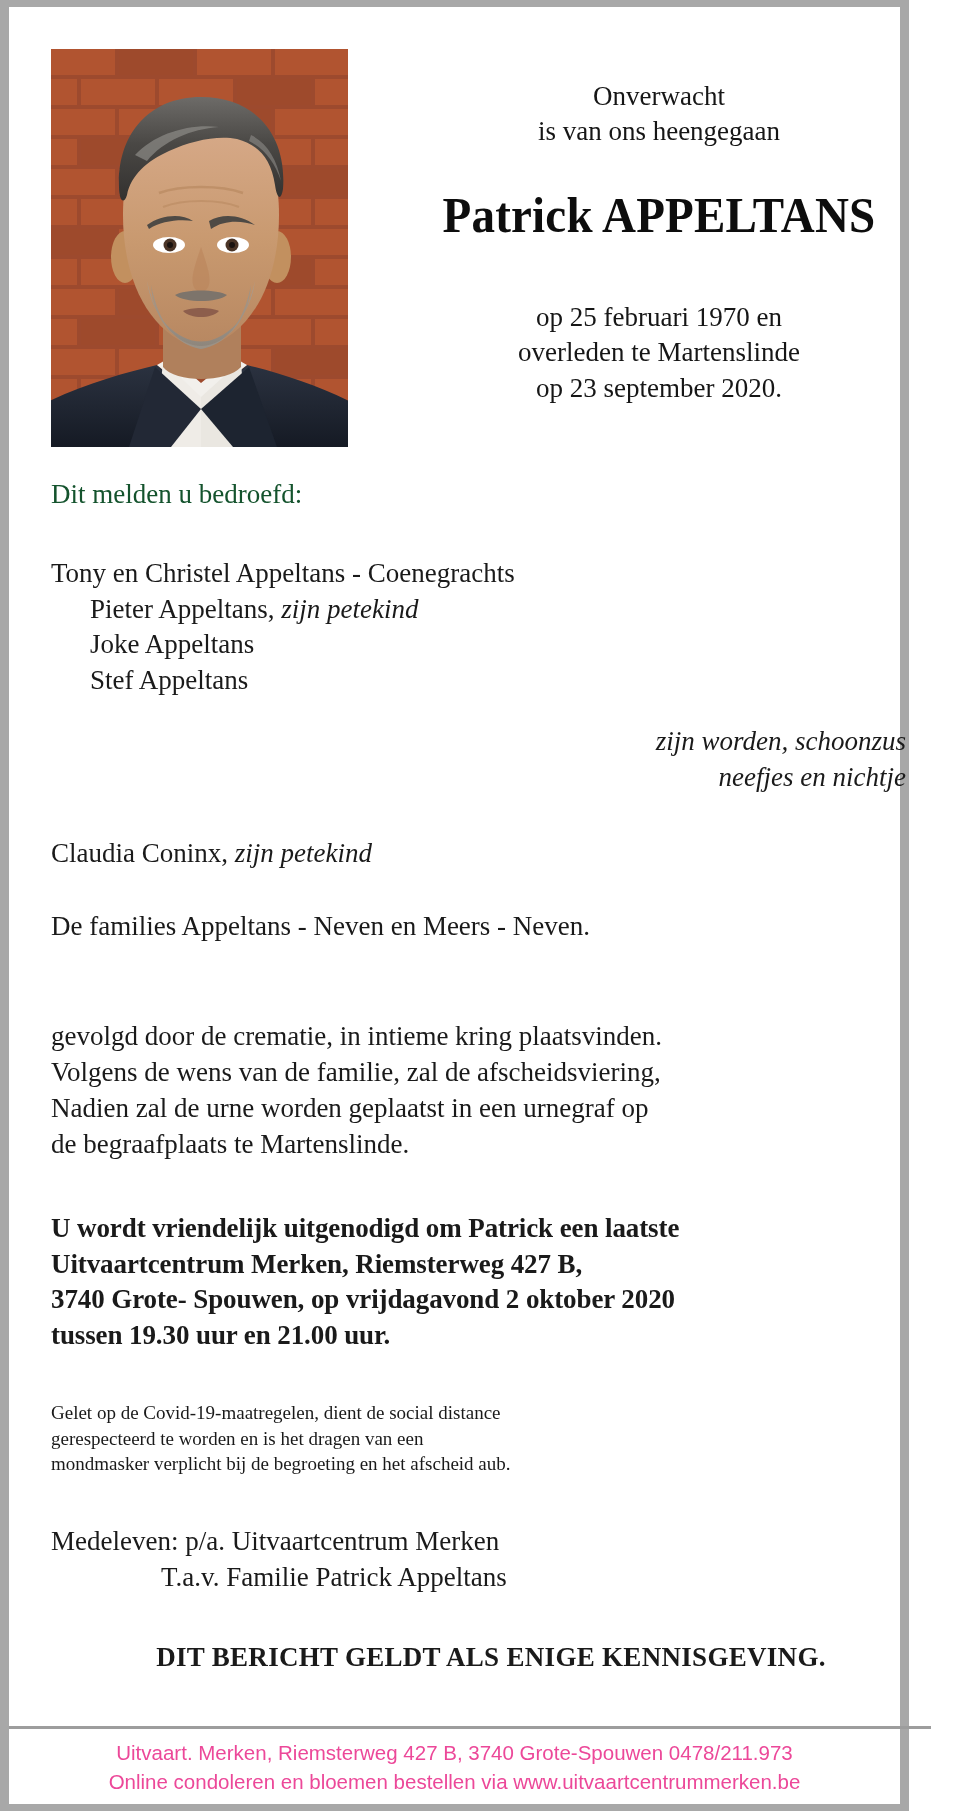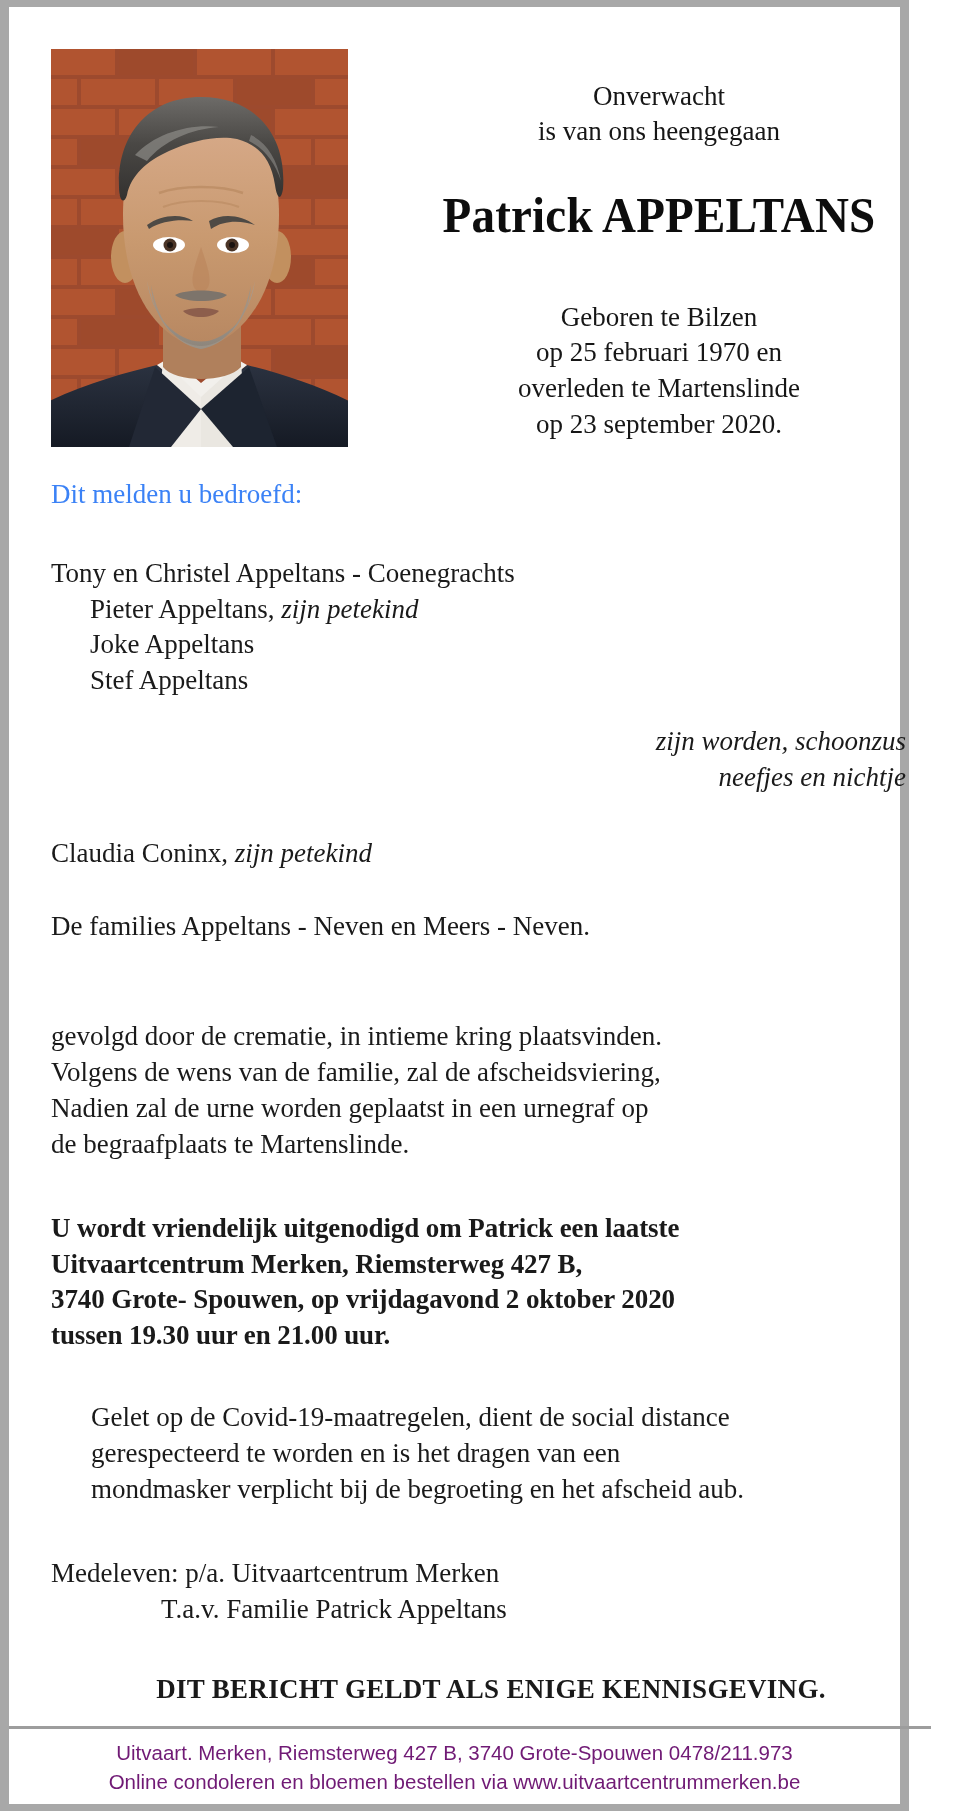--- a/index.html
+++ b/index.html
@@ -95,21 +95,21 @@
     position: absolute;
     left: 42px;
     top: 462px;
     right: 30px;
     width: 900px;
   }
 
   .p {
     font-size: 27px;
     line-height: 1.30;
-    color: #3b82f6;
+    color: #14532d;
     margin: 0;
   }
 
   .announce {
     margin-top: 8px;
   }
 
   .family-block {
     margin-top: 44px;
   }
@@ -155,23 +155,22 @@
     margin-top: 48px;
     font-size: 27px;
     font-weight: bold;
     line-height: 1.33;
     letter-spacing: -0.1px;
   }
   .invite div { white-space: nowrap; }
 
   .covid {
     margin-top: 46px;
-    font-size: 27px;
+    font-size: 19px;
     line-height: 1.33;
-    margin-left: 40px;
   }
   .covid div { white-space: nowrap; }
 
   .sympathy {
     margin-top: 48px;
     font-size: 27px;
     line-height: 1.33;
   }
   .sympathy .indent { padding-left: 110px; }
 
@@ -195,21 +194,21 @@
     width: 922px;
     margin: 0 auto;
     height: 3px;
     background: #9d9d9d;
   }
   .footer-text {
     text-align: center;
     font-family: "Liberation Sans", sans-serif;
     font-size: 20.5px;
     line-height: 1.42;
-    color: #701a75;
+    color: #ec4899;
     padding: 9px 0 8px 0;
   }
   .footer-text div { white-space: nowrap; }
 </style>
 </head>
 <body>
 
 <div class="card">
   <div class="inner">
 
@@ -354,21 +353,20 @@
         </svg>
       </div>
 
       <div class="head-text">
         <div class="lead">
           <div>Onverwacht</div>
           <div>is van ons heengegaan</div>
         </div>
         <div class="deceased-name">Patrick APPELTANS</div>
         <div class="birth-death">
-          <div>Geboren te Bilzen</div>
           <div>op 25 februari 1970 en</div>
           <div>overleden te Martenslinde</div>
           <div>op 23 september 2020.</div>
         </div>
       </div>
     </div>
 
     <div class="body-area">
 
       <div class="p announce">Dit melden u bedroefd:</div>

